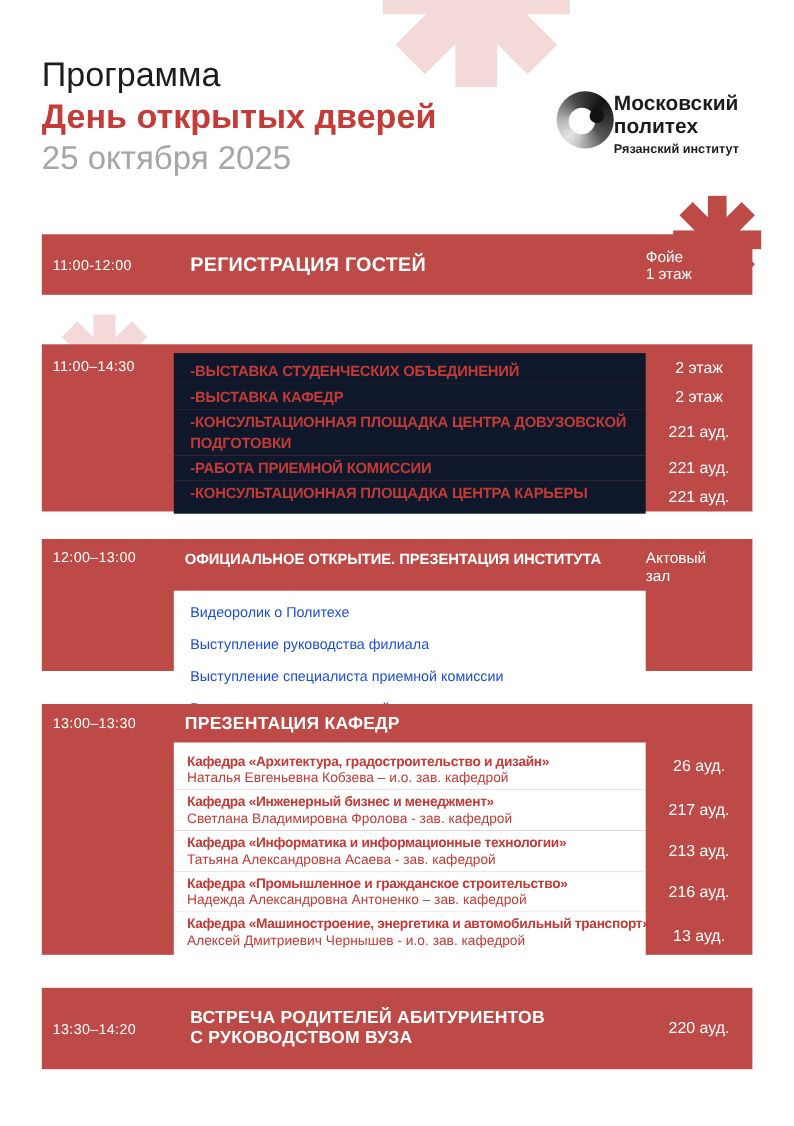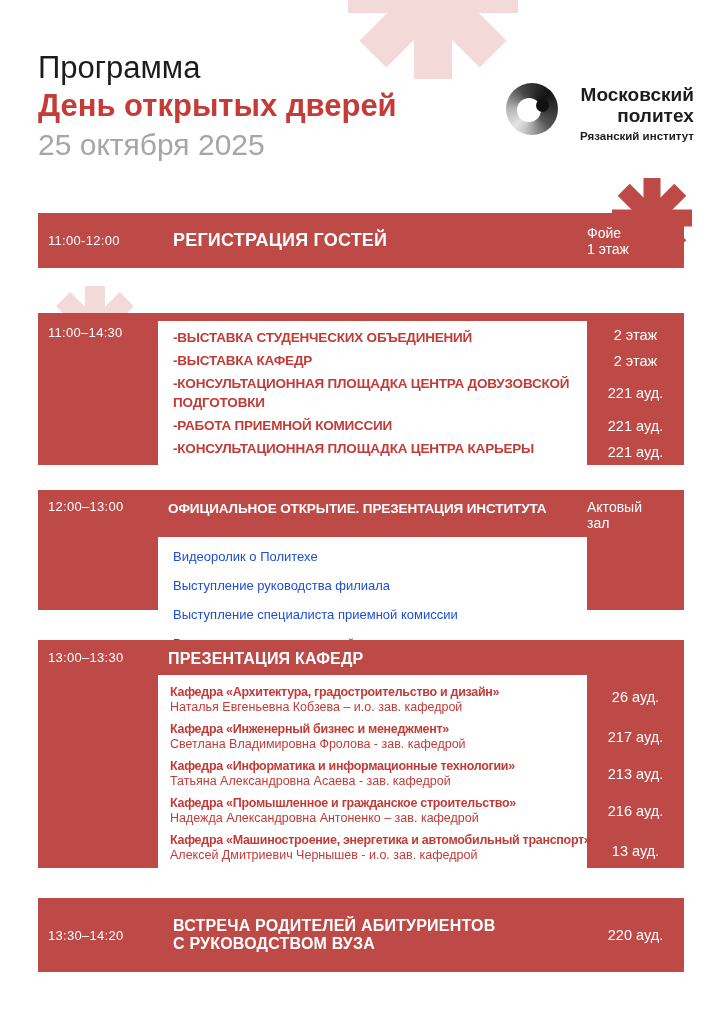--- a/index.html
+++ b/index.html
@@ -14,21 +14,21 @@
     width:var(--w);height:var(--s);background:currentColor;
     transform:translate(-50%,-50%) rotate(var(--r));
   }
   .ast-top{color:#F3DAD9;left:348px;top:-91px;width:170px;height:170px;--s:170px;--w:38px;}
   .ast-block2{color:#F3DAD9;left:50px;top:286px;width:90px;height:90px;--s:90px;--w:20px;}
   .ast-banner1{color:#BD4A46;left:612px;top:178px;width:80px;height:80px;--s:80px;--w:17px;}
   
   .hd-title{position:absolute;left:38px;top:50px;font-size:31px;color:#1c1c1c;font-weight:400;}
   .hd-subtitle{position:absolute;left:38px;top:88px;font-size:31px;font-weight:bold;color:#C43B38;}
   .hd-date{position:absolute;left:38px;top:128px;font-size:30px;color:#A6A6A6;font-weight:400;}
-  .logo{position:absolute;left:506px;top:83px;display:flex;gap:22px;align-items:flex-start;text-align:right;}
+  .logo{position:absolute;left:506px;top:83px;display:flex;gap:0;align-items:flex-start;}
   .logo-ring{position:relative;width:52px;height:52px;border-radius:50%;
     background:conic-gradient(from 0deg,#333 0deg,#131313 45deg,#555 135deg,#c9c9c9 200deg,#e4e4e4 225deg,#b5b5b5 270deg,#4a4a4a 330deg,#333 360deg);}
   .logo-hole{position:absolute;left:11px;top:15px;width:24px;height:24px;border-radius:50%;background:#fff;}
   .logo-dot{position:absolute;left:30px;top:16px;width:13px;height:13px;border-radius:50%;background:#111;}
   .logo-text{color:#1c1c1c;padding-top:1px;}
   .logo-brand{font-size:19px;font-weight:bold;line-height:21px;letter-spacing:0;}
   .logo-branch{font-size:11.5px;font-weight:bold;margin-top:4px;}
   
   .block{position:absolute;left:38px;width:646px;background:#BD4A46;color:#fff;z-index:2;}
   .g3{display:grid;grid-template-columns:120px 429px 97px;}
@@ -36,21 +36,21 @@
   .time{font-size:13px;font-weight:400;padding-left:10px;letter-spacing:0.3px;white-space:nowrap;}
   .loc{font-size:14px;line-height:16px;text-align:left;}
   .loc-center{display:flex;align-items:center;justify-content:center;font-size:14.5px;}
   
   .b1{top:213px;height:55px;align-items:center;}
   .b1 .b-title{font-size:18px;font-weight:bold;padding-left:15px;letter-spacing:0.2px;}
   
   .b2{top:313px;height:152px;}
   .b2 .time{padding-top:12px;}
   .rows{grid-column:2;display:grid;grid-template-columns:429px 97px;margin:8px 0;align-content:start;}
-  .icell{background:#ffffff;color:#C23B37;font-weight:bold;font-size:13.5px;line-height:19px;
+  .icell{background:#0f172a;color:#C23B37;font-weight:bold;font-size:13.5px;line-height:19px;
     padding:2px 8px 2px 15px;display:flex;align-items:center;letter-spacing:-0.2px;white-space:nowrap;}
   .icell.wrap{white-space:normal;}
   .icell.first{padding-top:7px;}
   .icell.last{padding-bottom:9px;}
   .lcell{display:flex;align-items:center;justify-content:center;font-size:14.5px;}
   
   .b3{top:490px;height:120px;grid-template-rows:auto 1fr;}
   .b3 .time{padding-top:9px;}
   .b3 .b-title{font-size:13.5px;font-weight:bold;padding:11px 0 0 10px;letter-spacing:-0.1px;white-space:nowrap;}
   .b3 .loc{padding-top:9px;}

